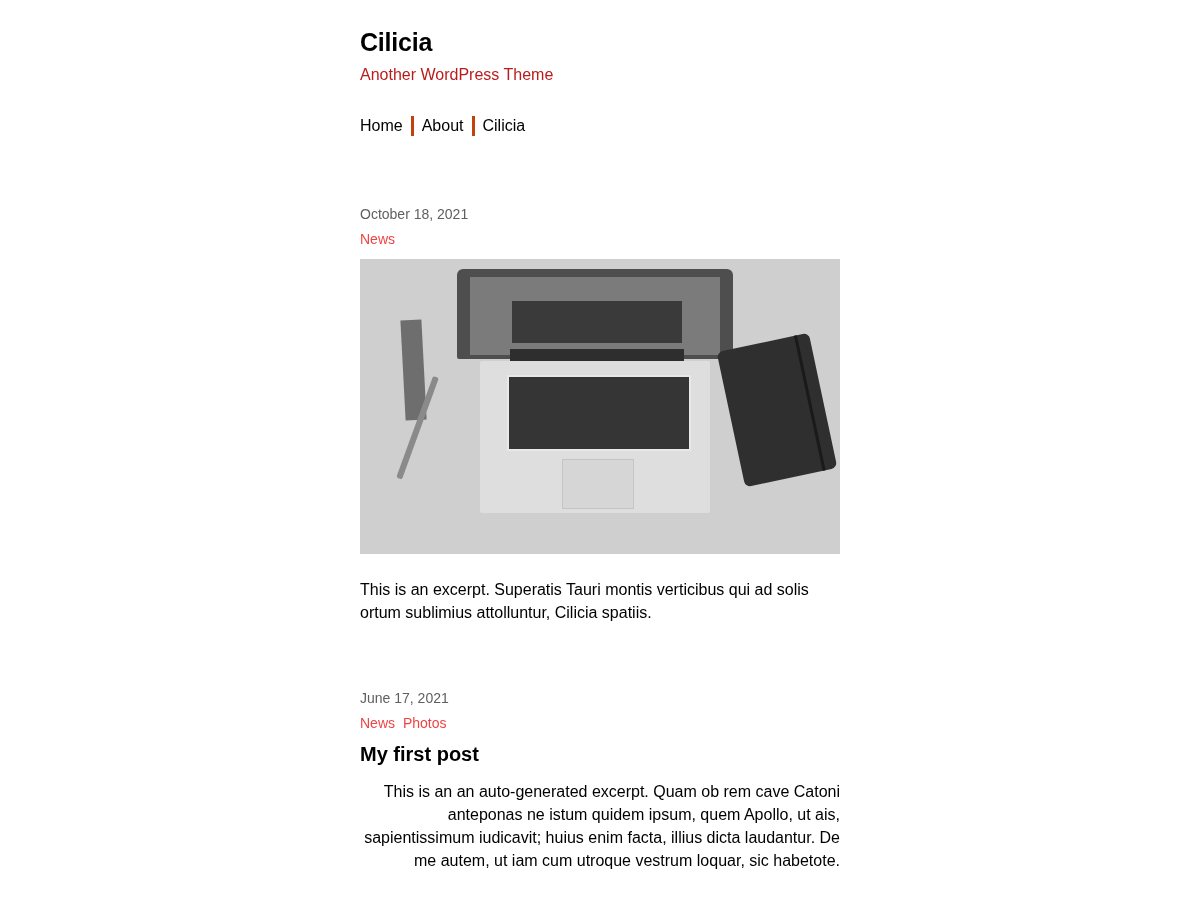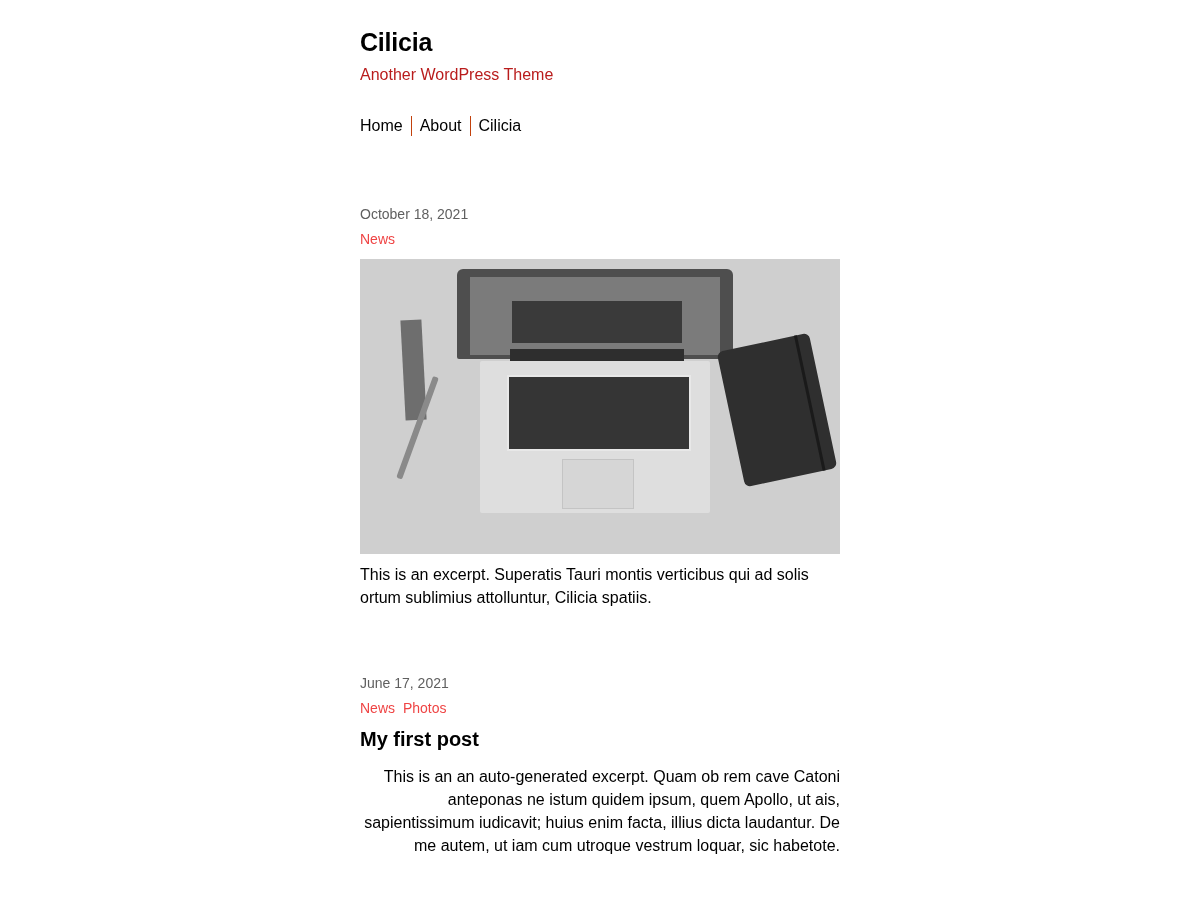--- a/index.html
+++ b/index.html
@@ -8,33 +8,33 @@
       font-family: "Liberation Sans", "DejaVu Sans", sans-serif;
       color: #000;
     }
     .wrap { width: 480px; margin: 0 auto; padding-top: 27px; }
     .site-title {
       font-size: 25px; font-weight: 700; margin: 0; line-height: 30px;
       letter-spacing: -0.2px;
     }
     .site-desc { font-size: 16px; color: #b91c1c; margin-top: 8px; line-height: 20px; }
     .nav { display: flex; margin-top: 31px; font-size: 16px; line-height: 20px; }
-    .nav a { color: #000; text-decoration: none; padding: 0 8px; border-left: 1px solid #c2410c; }
+    .nav a { color: #000; text-decoration: none; padding: 0 8px; border-left: 3px solid #c2410c; }
     .nav a:first-child { padding-left: 0; border-left: none; }
     .post { margin-top: 69px; }
     .post + .post { margin-top: 65px; }
     .post-date { font-size: 14px; color: #5f5f5f; line-height: 18px; }
     .post-cats { font-size: 14px; color: #ef4444; line-height: 18px; margin-top: 7px; }
     .post-cats span + span { margin-left: 4px; }
     .post-title { font-size: 20px; font-weight: 700; margin: 10px 0 0; line-height: 24px; }
     .thumb {
       position: relative; width: 480px; height: 295px; margin-top: 11px;
       background: #cfcfcf; overflow: hidden;
     }
-    .excerpt { font-size: 16px; line-height: 23px; margin-top: 9px; }
+    .excerpt { font-size: 16px; line-height: 23px; margin-top: 24px; }
     .post.noimg .excerpt { margin-top: 14px; text-align: right; }
     
     .lid { position:absolute; left:97px; top:10px; width:276px; height:90px; background:#4e4e4e; border-radius:6px 6px 2px 2px; }
     .screen { position:absolute; left:110px; top:18px; width:250px; height:78px; background:#7b7b7b; }
     .screenkeys { position:absolute; left:152px; top:42px; width:170px; height:42px; background:#3a3a3a; }
     .hinge { position:absolute; left:150px; top:90px; width:174px; height:18px; background:#2e2e2e; }
     .base { position:absolute; left:120px; top:102px; width:230px; height:152px; background:#dedede; border-radius:2px; }
     .keyboard { position:absolute; left:147px; top:116px; width:180px; height:72px; background:#353535; border:2px solid #e8e8e8; }
     .trackpad { position:absolute; left:202px; top:200px; width:70px; height:48px; background:#d6d6d6; border:1px solid #c4c4c4; }
     .ruler { position:absolute; left:43px; top:61px; width:21px; height:100px; background:#6e6e6e; transform:rotate(-3deg); }

